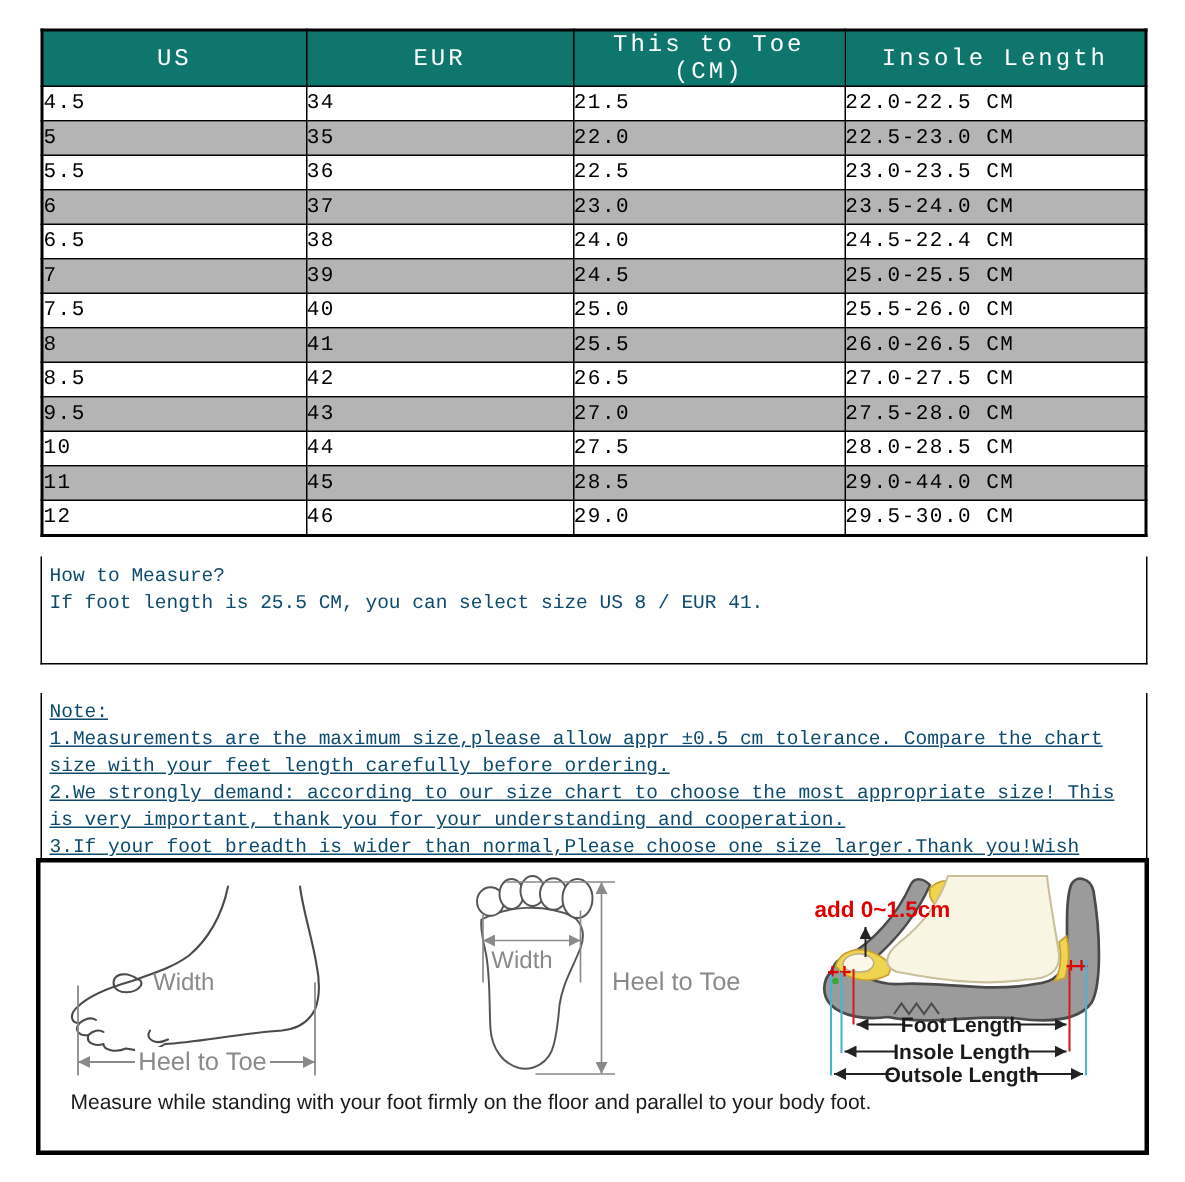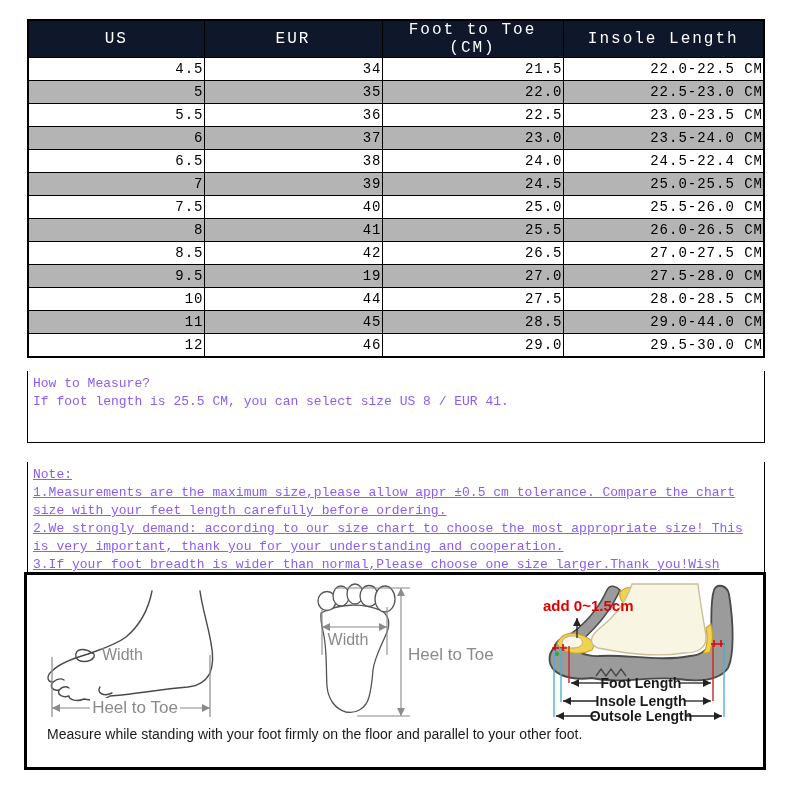--- a/index.html
+++ b/index.html
@@ -15,36 +15,36 @@
   .size-table {
     position: absolute; left: 27px; top: 19px; width: 738px;
     border-collapse: collapse;
     table-layout: fixed;
     font-family: "Liberation Mono", monospace;
   }
   .size-table col.c0 { width: 176px; }
   .size-table col.c1 { width: 178px; }
   .size-table col.c2 { width: 181px; }
   .size-table th {
-    background: #0f172a; color: #ffffff;
+    background: #0f766e; color: #ffffff;
     font-weight: normal; font-size: 16px; letter-spacing: 2px;
     height: 29px; border: 1px solid #000; text-align: center;
   }
   .size-table { border: 2px solid #000; }
   .size-table td {
     height: 23px; border: 1px solid #000;
-    text-align: right; font-size: 14px; letter-spacing: 1px; color: #000; padding-left: 12px;
+    text-align: left; font-size: 14px; letter-spacing: 1px; color: #000;
   }
   .size-table tbody tr:nth-child(even) td { background: #b4b4b4; }
 
   
   .text-section {
     position: absolute; left: 27px; width: 738px;
     border-left: 1px solid #000; border-right: 1px solid #000; border-bottom: 1px solid #000;
-    font-size: 13px; line-height: 18px; color: #8b5cf6;
+    font-size: 13px; line-height: 18px; color: #0c4a6e;
     padding: 4px 12px 0 5px;
     font-family: "Liberation Mono", monospace;
   }
   .text-section .tline { white-space: nowrap; }
   #measure-section { top: 371px; height: 72px; }
   #note-section { top: 462px; height: 129px; text-decoration: underline; }
 
   
   .diagram-box {
     position: absolute; left: 24px; top: 572px;
@@ -74,21 +74,21 @@
     <colgroup>
         <col class="c0">
         <col class="c1">
         <col class="c2">
         <col>
       </colgroup>
     <thead>
       <tr>
         <th>US</th>
         <th>EUR</th>
-        <th>Foot to Toe (CM)</th>
+        <th>This to Toe (CM)</th>
         <th>Insole Length</th>
       </tr>
     </thead>
     <tbody>
       <tr>
           <td>4.5</td>
           <td>34</td>
           <td>21.5</td>
           <td>22.0-22.5 CM</td>
         </tr>
@@ -135,21 +135,21 @@
           <td>26.0-26.5 CM</td>
         </tr>
       <tr>
           <td>8.5</td>
           <td>42</td>
           <td>26.5</td>
           <td>27.0-27.5 CM</td>
         </tr>
       <tr>
           <td>9.5</td>
-          <td>19</td>
+          <td>43</td>
           <td>27.0</td>
           <td>27.5-28.0 CM</td>
         </tr>
       <tr>
           <td>10</td>
           <td>44</td>
           <td>27.5</td>
           <td>28.0-28.5 CM</td>
         </tr>
       <tr>
@@ -274,16 +274,16 @@
         <line x1="144" y1="121" x2="171" y2="121" marker-end="url(#ah-black)"></line>
         <line x1="16" y1="136" x2="56" y2="136" marker-start="url(#ah-black)"></line>
         <line x1="146" y1="136" x2="182" y2="136" marker-end="url(#ah-black)"></line>
       </g>
       <text class="svg-label-red" x="3" y="31" font-size="15">add 0~1.5cm</text>
       <text class="svg-label-dark" x="101" y="108" font-size="14" text-anchor="middle">Foot Length</text>
       <text class="svg-label-dark" x="101" y="126" font-size="14" text-anchor="middle">Insole Length</text>
       <text class="svg-label-dark" x="101" y="141" font-size="14" text-anchor="middle">Outsole Length</text>
     </svg>
 
-    <div class="diagram-caption">Measure while standing with your foot firmly on the floor and parallel to your other foot.</div>
+    <div class="diagram-caption">Measure while standing with your foot firmly on the floor and parallel to your body foot.</div>
   </div>
 
 </div>
 
 </body></html>

